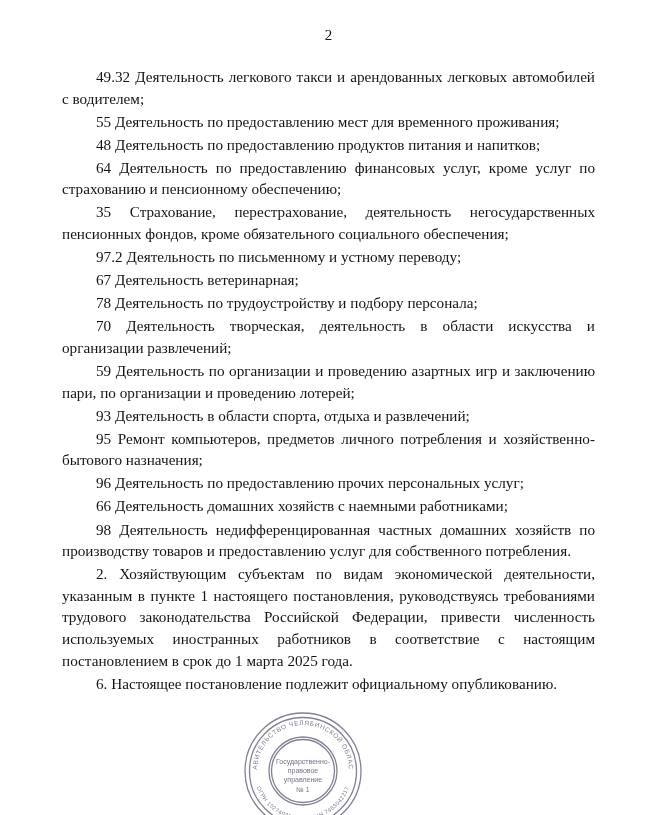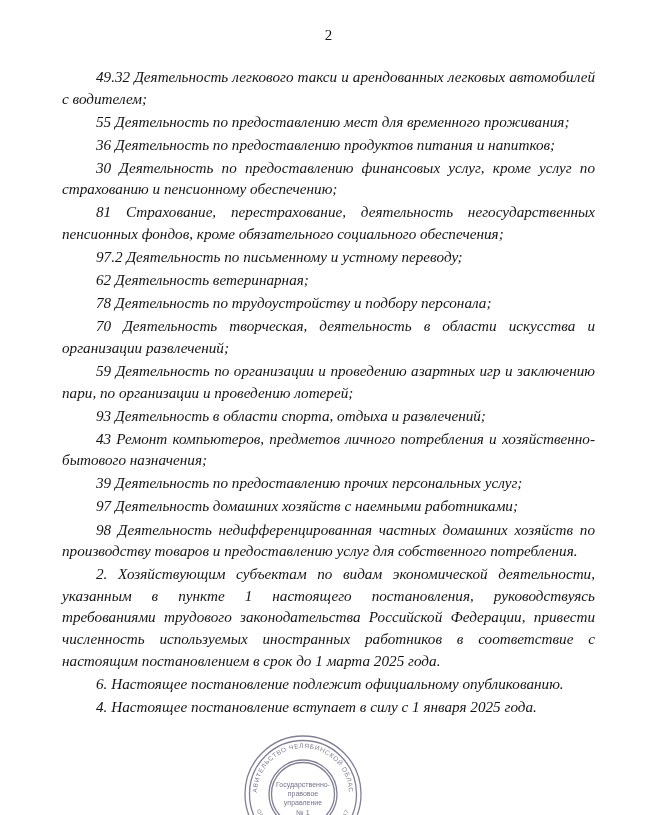--- a/index.html
+++ b/index.html
@@ -32,21 +32,20 @@
     font-size: 15.2px;
     line-height: 1.42;
     text-align: justify;
     text-justify: inter-word;
     hyphens: manual;
   }
   .para {
     margin: 0 0 1.5px 0;
     text-indent: 34px;
     text-align: justify;
-    font-style: italic;
   }
   .para.last-left {
     text-align: justify;
   }
   .sign-area {
     position: relative;
     height: 130px;
     margin-top: 12px;
   }
   .stamp {
@@ -67,36 +66,35 @@
 </head>
 <body>
 
 <div class="page">
 
   <div class="page-number">2</div>
 
   <div class="doc-body">
     <p class="para">49.32 Деятельность легкового такси и арендованных легковых автомобилей с водителем;</p>
     <p class="para">55 Деятельность по предоставлению мест для временного проживания;</p>
-    <p class="para">36 Деятельность по предоставлению продуктов питания и напитков;</p>
-    <p class="para">30 Деятельность по предоставлению финансовых услуг, кроме услуг по страхованию и пенсионному обеспечению;</p>
-    <p class="para">81 Страхование, перестрахование, деятельность негосударственных пенсионных фондов, кроме обязательного социального обеспечения;</p>
+    <p class="para">48 Деятельность по предоставлению продуктов питания и напитков;</p>
+    <p class="para">64 Деятельность по предоставлению финансовых услуг, кроме услуг по страхованию и пенсионному обеспечению;</p>
+    <p class="para">35 Страхование, перестрахование, деятельность негосударственных пенсионных фондов, кроме обязательного социального обеспечения;</p>
     <p class="para">97.2 Деятельность по письменному и устному переводу;</p>
-    <p class="para">62 Деятельность ветеринарная;</p>
+    <p class="para">67 Деятельность ветеринарная;</p>
     <p class="para">78 Деятельность по трудоустройству и подбору персонала;</p>
     <p class="para">70 Деятельность творческая, деятельность в области искусства и организации развлечений;</p>
     <p class="para">59 Деятельность по организации и проведению азартных игр и заключению пари, по организации и проведению лотерей;</p>
     <p class="para">93 Деятельность в области спорта, отдыха и развлечений;</p>
-    <p class="para">43 Ремонт компьютеров, предметов личного потребления и хозяйственно-бытового назначения;</p>
-    <p class="para">39 Деятельность по предоставлению прочих персональных услуг;</p>
-    <p class="para">97 Деятельность домашних хозяйств с наемными работниками;</p>
+    <p class="para">95 Ремонт компьютеров, предметов личного потребления и хозяйственно-бытового назначения;</p>
+    <p class="para">96 Деятельность по предоставлению прочих персональных услуг;</p>
+    <p class="para">66 Деятельность домашних хозяйств с наемными работниками;</p>
     <p class="para">98 Деятельность недифференцированная частных домашних хозяйств по производству товаров и предоставлению услуг для собственного потребления.</p>
     <p class="para">2. Хозяйствующим субъектам по видам экономической деятельности, указанным в пункте 1 настоящего постановления, руководствуясь требованиями трудового законодательства Российской Федерации, привести численность используемых иностранных работников в соответствие с настоящим постановлением в срок до 1 марта 2025 года.</p>
     <p class="para last-left">6. Настоящее постановление подлежит официальному опубликованию.</p>
-    <p class="para last-left">4. Настоящее постановление вступает в силу с 1 января 2025 года.</p>
   </div>
 
   <div class="sign-area">
 
     <div class="stamp">
       <svg viewBox="0 0 122 122" width="122" height="122" aria-hidden="true">
         <defs>
           <path id="arcTop" d="M 15,61 A 46,46 0 0 1 107,61"></path>
           <path id="arcBottom" d="M 12,61 A 49,49 0 0 0 110,61"></path>
         </defs>

